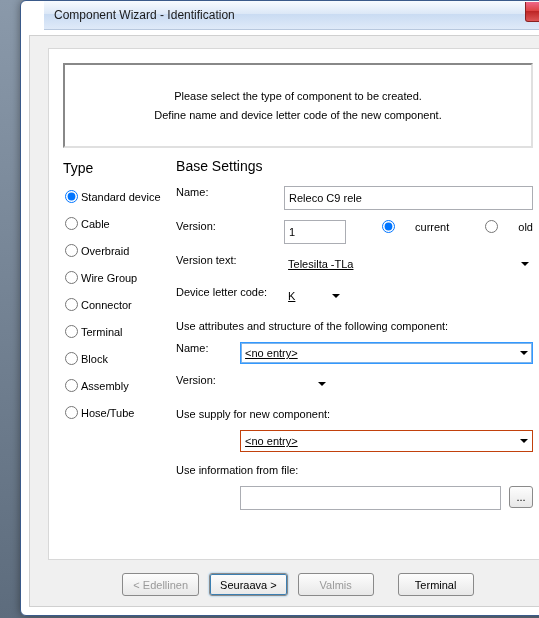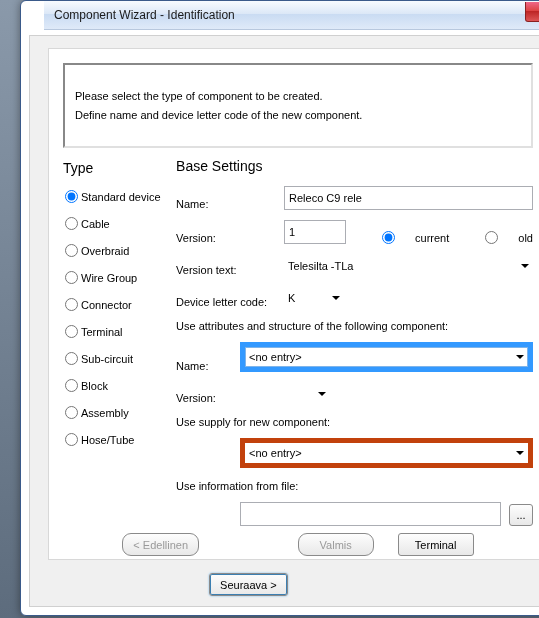--- a/index.html
+++ b/index.html
@@ -4,45 +4,45 @@
 <style>
   html,body{margin:0;padding:0;font-family:"Segoe UI",Tahoma,sans-serif;font-size:11px;color:#000;background:#6a7a8a;}
   .desktop{width:539px;height:618px;position:relative;background:linear-gradient(#8a99aa,#5d6c7d);}
   .window{position:absolute;left:20px;top:0;width:531px;height:614px;background:#fff;border:1px solid #3a5a8a;border-radius:6px;box-shadow:0 0 8px rgba(0,0,0,.4);overflow:hidden;padding-left:23px;}
   .titlebar{height:28px;background:linear-gradient(#f7fbff,#dce8f7 45%,#c9dbf2 46%,#dfeaf9);display:flex;align-items:center;padding:0 0 0 10px;border-bottom:1px solid #b8c8de;}
   .titlebar .title{flex:1;font-size:12px;color:#1a1a1a;}
   .closebtn{width:44px;height:19px;margin-right:4px;margin-top:-6px;border:1px solid #8a2020;border-top:none;border-radius:0 0 3px 3px;background:linear-gradient(#e68 0%,#d44 45%,#b22 46%,#d55);display:flex;align-items:center;justify-content:center;cursor:pointer;}
   .closebtn svg{width:10px;height:10px;}
   .client{position:absolute;left:8px;right:8px;top:34px;bottom:8px;background:#f0f0f0;border:1px solid #d0d0d0;}
   .inner{position:absolute;left:18px;right:18px;top:12px;bottom:46px;background:#fff;border:1px solid #d8d8d8;box-shadow:inset 0 0 0 1px #fff;}
-  .introbox{margin:14px 14px 10px;border:2px solid #888;border-right-color:#e0e0e0;border-bottom-color:#e0e0e0;padding:22px 10px;line-height:1.7;}
+  .introbox{margin:14px 14px 10px;border:2px solid #888;border-right-color:#e0e0e0;border-bottom-color:#e0e0e0;padding:22px 10px;text-align:center;line-height:1.7;}
   .form{display:flex;padding:0 14px;}
   .typecol{width:110px;padding-top:2px;}
   .setcol{flex:1;padding-left:10px;border-left:1px solid #fff;}
   .grouplabel{font-size:14px;color:#000;margin-bottom:12px;}
   .radios{display:flex;flex-direction:column;gap:14px;margin-top:14px;padding-left:2px;}
   .radio{display:flex;align-items:center;gap:3px;cursor:pointer;}
   .radio input{margin:0;}
-  .row{display:flex;align-items:flex-end;margin:10px 0;min-height:22px;gap:8px;}
+  .row{display:flex;align-items:flex-start;margin:10px 0;min-height:22px;gap:8px;}
   .row .lbl{width:100px;flex-shrink:0;}
   .row .lbl.narrow{width:56px;}
   .textinput{height:20px;border:1px solid #abadb3;padding:1px 4px;font:inherit;background:#fff;}
-  .combo{display:flex;align-items:center;height:20px;border:5px solid #c2410c;background:#fff;position:relative;cursor:default;}
-  .combo .cval{flex:1;padding:0 4px;white-space:nowrap;overflow:hidden;}
+  .combo{display:flex;align-items:center;height:20px;border:1px solid #c2410c;background:#fff;position:relative;cursor:default;}
+  .combo .cval{flex:1;padding:0 4px;white-space:nowrap;overflow:hidden;text-decoration:underline;}
   .combo .carrow{width:16px;height:100%;display:flex;align-items:center;justify-content:center;}
   .combo.flat{border:none;background:transparent;}
   .combo.flat .carrow{border-left:none;}
   .tri{width:0;height:0;border-left:4px solid transparent;border-right:4px solid transparent;border-top:4px solid #000;display:inline-block;}
   .smallradio{display:flex;align-items:center;gap:20px;margin-left:28px;}
   .smallradio input{margin:0;}
   .sect{margin:12px 0 4px;}
   .btnrow{position:absolute;left:0;right:0;bottom:10px;display:flex;justify-content:center;gap:10px;}
   .btn{min-width:76px;height:23px;border:1px solid #8a8a8a;border-radius:3px;background:linear-gradient(#fdfdfd,#e8e8e8);font:inherit;cursor:pointer;padding:0 10px;}
-  .btn:disabled{color:#9a9a9a;cursor:default;border-radius:9px;}
-  .btn.default{box-shadow:0 0 0 1px #3c7fb1 inset,0 0 2px #6bb7f0;margin-top:40px;}
+  .btn:disabled{color:#9a9a9a;cursor:default;}
+  .btn.default{box-shadow:0 0 0 1px #3c7fb1 inset,0 0 2px #6bb7f0;}
   .browsebtn{width:24px;height:22px;border:1px solid #8a8a8a;border-radius:3px;background:linear-gradient(#fdfdfd,#e8e8e8);font:inherit;cursor:pointer;}
 </style>
 </head>
 <body>
 
 <div class="desktop">
  <div class="window">
   <div class="titlebar">
     <div class="title">Component Wizard - Identification</div>
     <div class="closebtn">
@@ -83,24 +83,20 @@
                 <label class="radio">
                   <input type="radio" name="ctype" style="">
                   <span>Connector</span>
                 </label>
                 <label class="radio">
                   <input type="radio" name="ctype" style="">
                   <span>Terminal</span>
                 </label>
                 <label class="radio">
                   <input type="radio" name="ctype" style="">
-                  <span>Sub-circuit</span>
-                </label>
-                <label class="radio">
-                  <input type="radio" name="ctype" style="">
                   <span>Block</span>
                 </label>
                 <label class="radio">
                   <input type="radio" name="ctype" style="">
                   <span>Assembly</span>
                 </label>
                 <label class="radio">
                   <input type="radio" name="ctype" style="">
                   <span>Hose/Tube</span>
                 </label>

